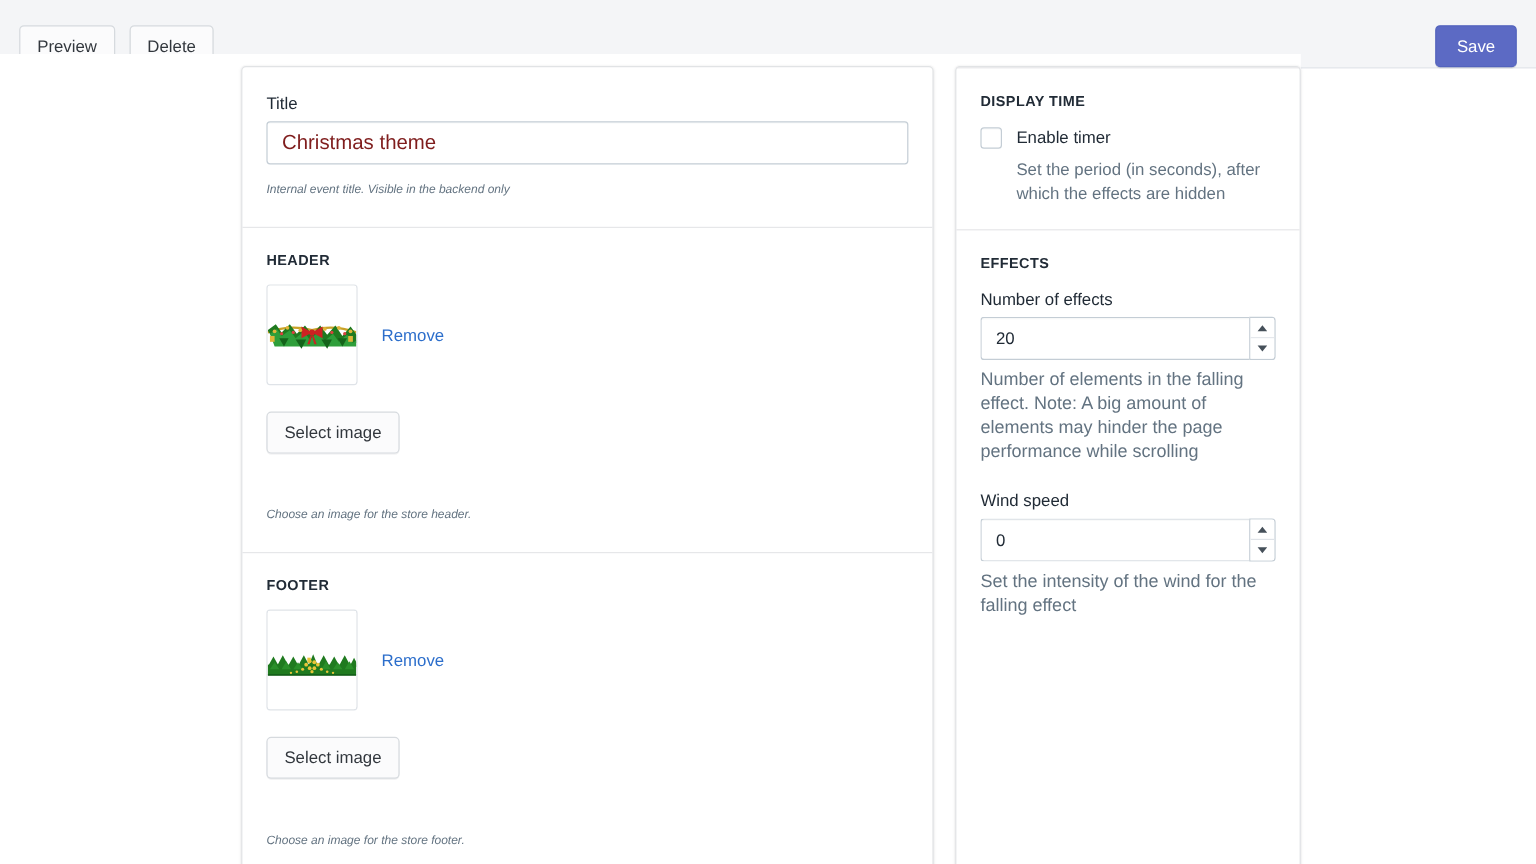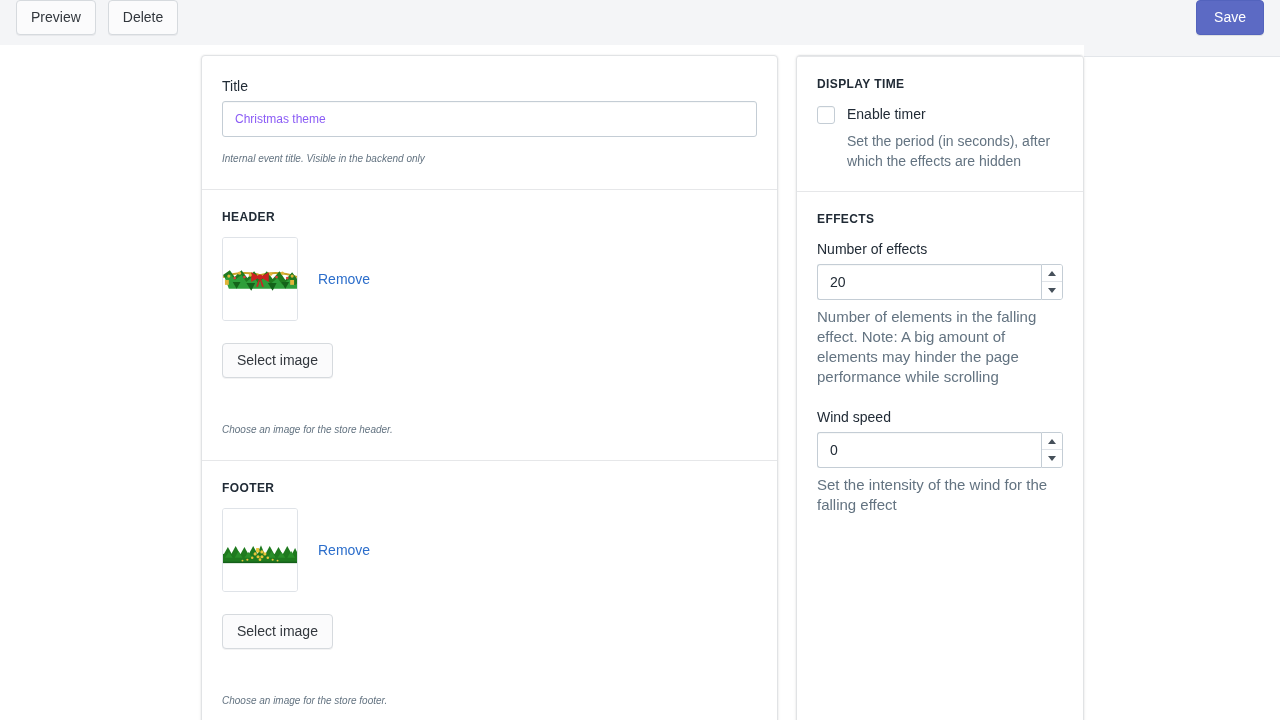--- a/index.html
+++ b/index.html
@@ -10,21 +10,21 @@
     -webkit-font-smoothing: antialiased;
     overflow: hidden;
   }
 
   
   .topbar {
     position: absolute; left: 0; top: 0;
     width: 1280px; height: 57px;
     background: #f4f5f7;
     border-bottom: 1px solid #e3e6ea;
-    display: flex; align-items: flex-start;
+    display: flex; align-items: flex-end;
   }
   .topbar-left { display: flex; align-items: center; gap: 12px; margin-left: 16px; }
   .topbar-right { margin-left: auto; margin-right: 16px; display: flex; align-items: center; }
 
   .btn-secondary {
     background: #fbfbfc;
     border: 1px solid #d6dade;
     border-radius: 4px;
     color: #32373d;
     font-size: 14px;
@@ -90,21 +90,21 @@
     font-size: 17px; font-weight: bold; color: #212b36; line-height: 24px;
     margin-bottom: 20px; display: block;
   }
 
   
   .text-input {
     width: 100%; height: 36px;
     border: 1px solid #c4cdd5;
     border-radius: 3px;
     background: #ffffff;
-    font-size: 12px; color: #8b5cf6;
+    font-size: 17px; color: #7f1d1d;
     font-family: "Liberation Sans", sans-serif;
     padding: 0 12px;
     outline: none;
     box-shadow: inset 0 1px 0 rgba(102,113,123,0.05);
   }
 
   
   .thumb-row { display: flex; align-items: center; }
   .thumb {
     width: 76px; height: 84px;

